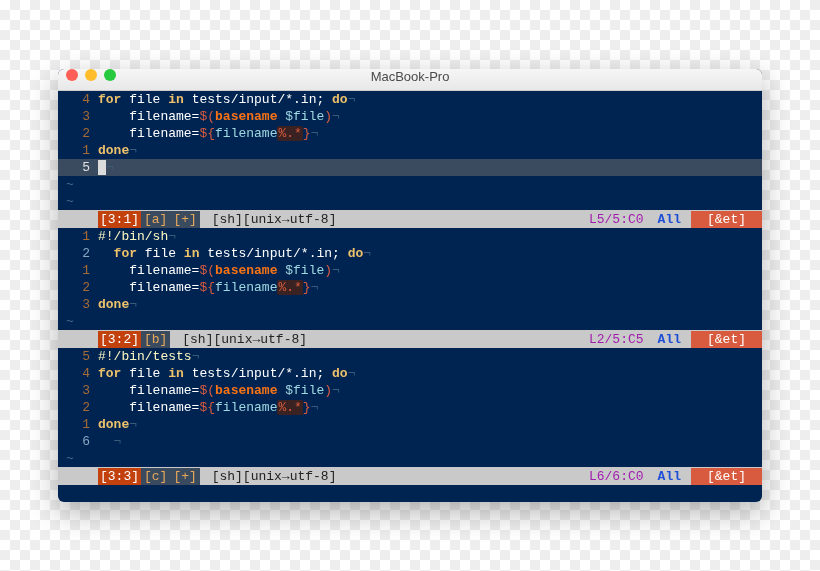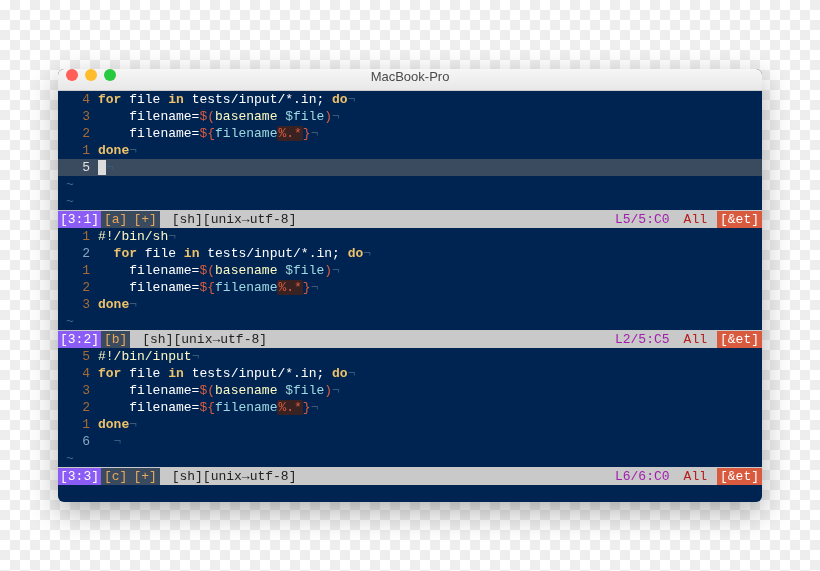--- a/index.html
+++ b/index.html
@@ -46,45 +46,45 @@
   width: 40px;
   text-align: right;
   padding-right: 8px;
   flex-shrink: 0;
 }
 .gutter.rel { color: #a66b35; }
 .gutter.abs { color: #e0e0e0; }
 .gutter.abs-alt { color: #8aa6c1; }
 .code { flex: 1; color: #ffffff; }
 .kw { color: #edc26b; font-weight: bold; }
-.func { color: #fef9c3; }
+.func { color: #f97316; font-weight: bold; }
 .var { color: #9fd8e0; }
 .brace { color: #d85b3f; }
 .pct { color: #d85b3f; background: #3a2222; border-radius: 2px; padding: 0 1px; }
 .invis { color: #3a5a7a; }
 .cursor-line { background: #3a4a5f; }
 .cursor-cell { background: #dcdcdc; color: #222; display: inline-block; width: 8px; height: 15px; vertical-align: middle; }
 .tilde { color: #4a6a8a; padding-left: 8px; }
 .statusline {
   display: flex;
   align-items: center;
   background: #c9c9c9;
   color: #222;
   height: 18px;
   white-space: pre;
 }
 .seg { padding: 0 0; }
-.seg.id { background: #8b5cf6; color: #fff; padding: 0 2px; }
+.seg.id { background: #c2410c; color: #fff; padding: 0 2px; margin-left: 40px; }
 .seg.buf { background: #3a4a5f; color: #e8a85b; padding: 0 3px; }
 .seg.plus { background: #3a4a5f; color: #e8a85b; padding: 0 3px; }
 .seg.ft { color: #222; padding: 0 4px; }
 .seg.spacer { flex: 1; }
 .seg.pos { color: #a21caf; padding: 0 4px; }
-.seg.pct-seg { color: #b91c1c; padding: 0 10px; }
-.seg.flags { background: #d85b3f; color: #fff; padding: 0 3px; }
+.seg.pct-seg { color: #1d4ed8; padding: 0 10px; font-weight: bold; }
+.seg.flags { background: #d85b3f; color: #fff; padding: 0 16px; }
 .shebang { color: #fef9c3; }
 </style>
 </head>
 <body>
 
 <div class="window">
   <div class="titlebar">
     <div class="traffic">
       <div class="dot red"></div>
       <div class="dot yellow"></div>
@@ -101,21 +101,21 @@
       <div class="line"><span class="tilde">~</span></div>
       <div class="line"><span class="tilde">~</span></div>
       <div class="statusline"><span class="seg id">[3:1]</span><span class="seg buf">[a]</span><span class="seg plus">[+]</span><span class="seg ft"> [sh][unix→utf-8]</span><span class="seg spacer"></span><span class="seg pos">L5/5:C0</span><span class="seg pct-seg">All</span><span class="seg flags">[&amp;et]</span></div>
       <div class="line"><div class="gutter rel">1</div><div class="code"><span class="shebang">#!/bin/sh</span><span class="invis">¬</span></div></div>
       <div class="line"><div class="gutter abs-alt">2</div><div class="code"><span>  </span><span class="kw">for</span><span> file </span><span class="kw">in</span><span> tests/input/*.in; </span><span class="kw">do</span><span class="invis">¬</span></div></div>
       <div class="line"><div class="gutter rel">1</div><div class="code"><span>    filename=</span><span class="brace">$(</span><span class="func">basename</span><span> </span><span class="var">$file</span><span class="brace">)</span><span class="invis">¬</span></div></div>
       <div class="line"><div class="gutter rel">2</div><div class="code"><span>    filename=</span><span class="brace">${</span><span class="var">filename</span><span class="pct">%.*</span><span class="brace">}</span><span class="invis">¬</span></div></div>
       <div class="line"><div class="gutter rel">3</div><div class="code"><span class="kw">done</span><span class="invis">¬</span></div></div>
       <div class="line"><span class="tilde">~</span></div>
       <div class="statusline"><span class="seg id">[3:2]</span><span class="seg buf">[b]</span><span class="seg ft"> [sh][unix→utf-8]</span><span class="seg spacer"></span><span class="seg pos">L2/5:C5</span><span class="seg pct-seg">All</span><span class="seg flags">[&amp;et]</span></div>
-      <div class="line"><div class="gutter rel">5</div><div class="code"><span class="shebang">#!/bin/input</span><span class="invis">¬</span></div></div>
+      <div class="line"><div class="gutter rel">5</div><div class="code"><span class="shebang">#!/bin/tests</span><span class="invis">¬</span></div></div>
       <div class="line"><div class="gutter rel">4</div><div class="code"><span class="kw">for</span><span> file </span><span class="kw">in</span><span> tests/input/*.in; </span><span class="kw">do</span><span class="invis">¬</span></div></div>
       <div class="line"><div class="gutter rel">3</div><div class="code"><span>    filename=</span><span class="brace">$(</span><span class="func">basename</span><span> </span><span class="var">$file</span><span class="brace">)</span><span class="invis">¬</span></div></div>
       <div class="line"><div class="gutter rel">2</div><div class="code"><span>    filename=</span><span class="brace">${</span><span class="var">filename</span><span class="pct">%.*</span><span class="brace">}</span><span class="invis">¬</span></div></div>
       <div class="line"><div class="gutter rel">1</div><div class="code"><span class="kw">done</span><span class="invis">¬</span></div></div>
       <div class="line"><div class="gutter abs-alt">6</div><div class="code"><span class="invis">  ¬</span></div></div>
       <div class="line"><span class="tilde">~</span></div>
       <div class="statusline"><span class="seg id">[3:3]</span><span class="seg buf">[c]</span><span class="seg plus">[+]</span><span class="seg ft"> [sh][unix→utf-8]</span><span class="seg spacer"></span><span class="seg pos">L6/6:C0</span><span class="seg pct-seg">All</span><span class="seg flags">[&amp;et]</span></div>
       <div class="line"><div class="gutter"></div><div class="code"> </div></div>
     </div>
 </div>

